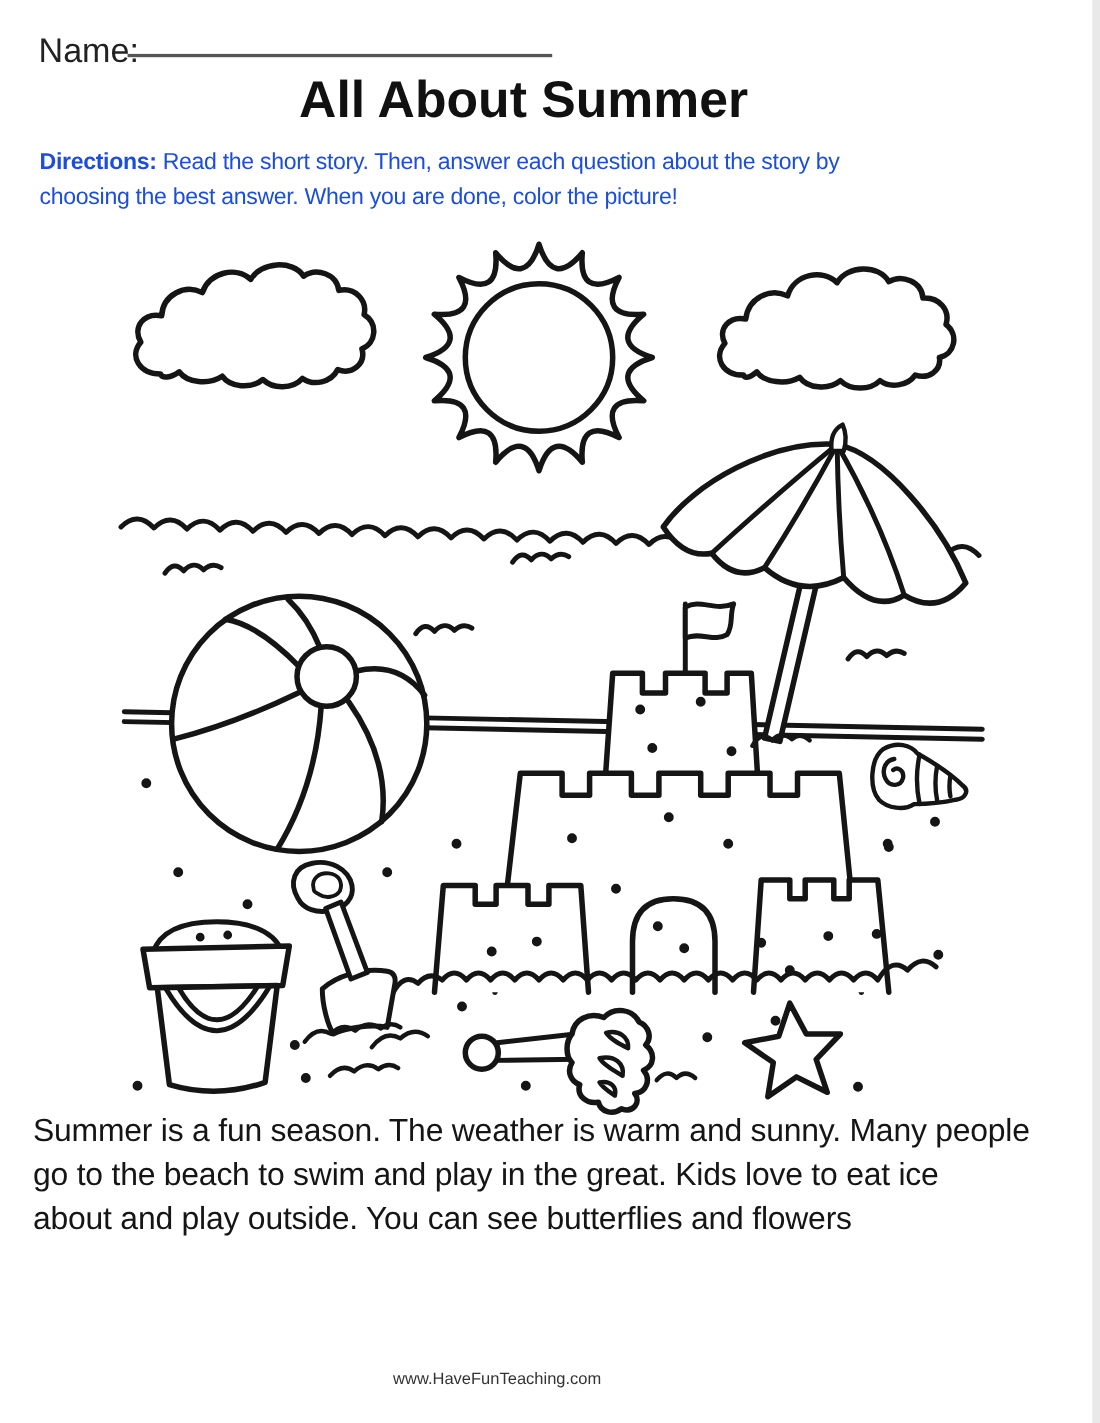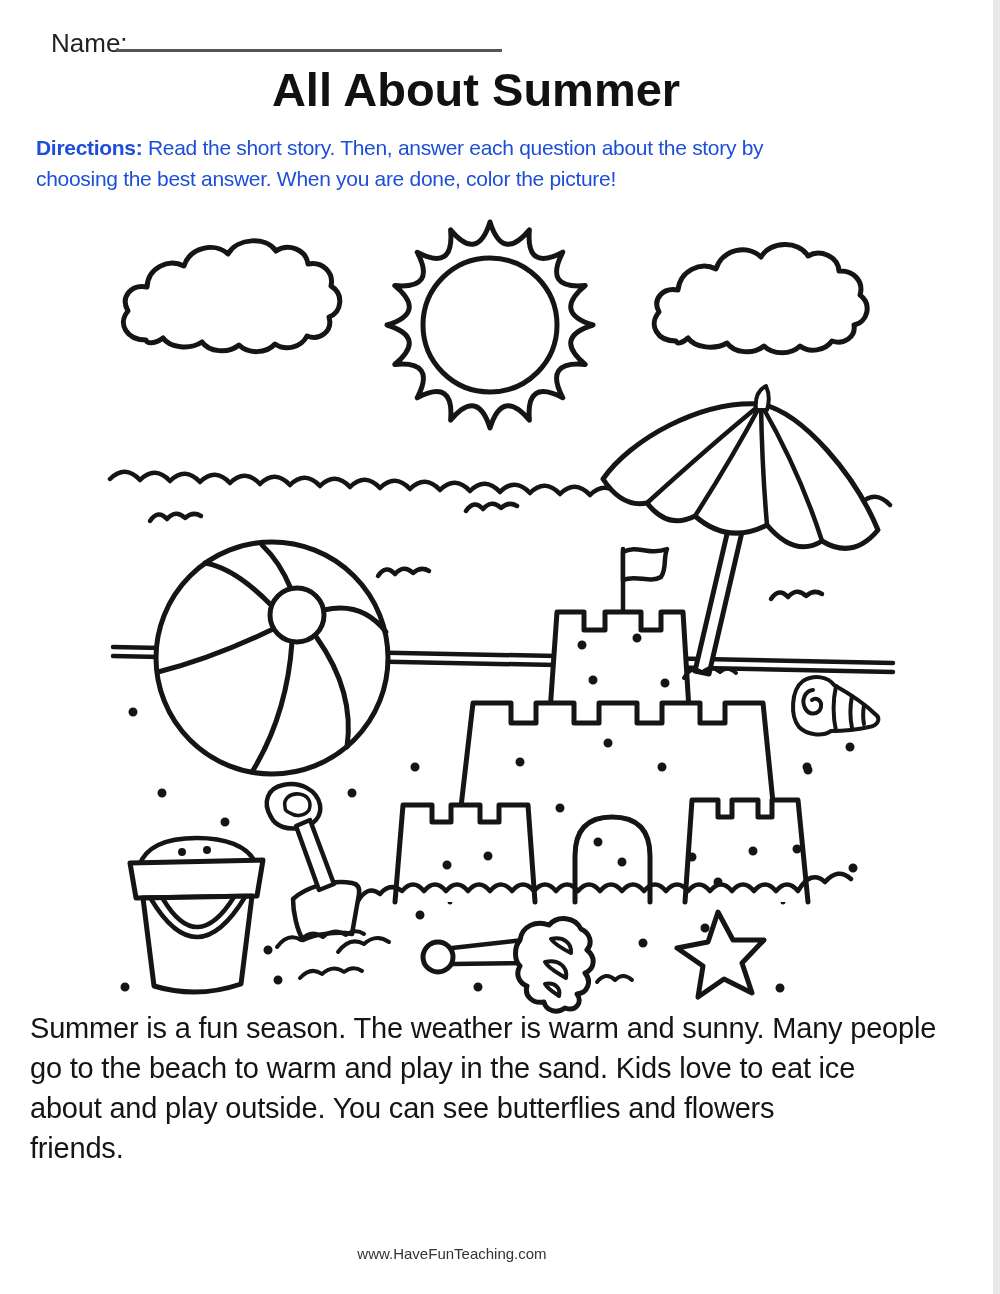--- a/index.html
+++ b/index.html
@@ -1,21 +1,21 @@
 <!DOCTYPE html>
 <html><head>
 <meta charset="utf-8">
 <style>
   html,body{margin:0;padding:0;}
   body{
     width:1000px;height:1294px;position:relative;background:#ffffff;
     font-family:"Liberation Sans","DejaVu Sans",sans-serif;color:#1a1a1a;
     overflow:hidden;
   }
-  .name-row{position:absolute;left:35px;top:28px;font-size:26px;color:#222;margin-left:16px;}
+  .name-row{position:absolute;left:35px;top:28px;font-size:31px;color:#222;}
   .name-line{position:absolute;left:116px;top:49px;width:386px;height:0;border-bottom:3px solid #555;}
   .title{position:absolute;left:0;top:62px;width:952px;text-align:center;
          font-size:47px;font-weight:bold;letter-spacing:0;color:#111;}
   .directions{position:absolute;left:36px;top:132px;font-size:21px;line-height:31px;
               letter-spacing:-0.3px;white-space:nowrap;color:#1d4ed8;}
   .directions b{font-weight:bold;}
   .story{position:absolute;left:30px;top:1008px;font-size:29px;line-height:40px;
          letter-spacing:-0.2px;white-space:nowrap;color:#151515;}
   .footer{position:absolute;left:0;top:1245px;width:904px;text-align:center;
           font-size:15px;color:#333;}
@@ -194,20 +194,19 @@
   <path stroke-width="9" d="
     M133,712h0 M162,793h0 M225,822h0 M352,793h0 M415,767h0 M520,762h0 M807,767h0
     M850,747h0 M808,770h0 M582,645h0 M637,638h0 M593,680h0 M665,683h0 M608,743h0
     M662,767h0 M560,808h0 M447,865h0 M488,856h0 M598,842h0 M622,862h0 M692,857h0
     M718,882h0 M753,851h0 M797,849h0 M420,915h0 M268,950h0 M278,980h0 M125,987h0
     M478,987h0 M643,943h0 M705,928h0 M780,988h0 M853,868h0"></path>
 </svg>
 
 <div class="story">
   <div>Summer is a fun season. The weather is warm and sunny. Many people</div>
-  <div>go to the beach to warm and play in the sand. Kids love to eat ice</div>
+  <div>go to the beach to swim and play in the great. Kids love to eat ice</div>
   <div>about and play outside. You can see butterflies and flowers</div>
-  <div>friends.</div>
 </div>
 
 <div class="footer">www.HaveFunTeaching.com</div>
 
 <div class="page-edge"></div>
 
 </body></html>

